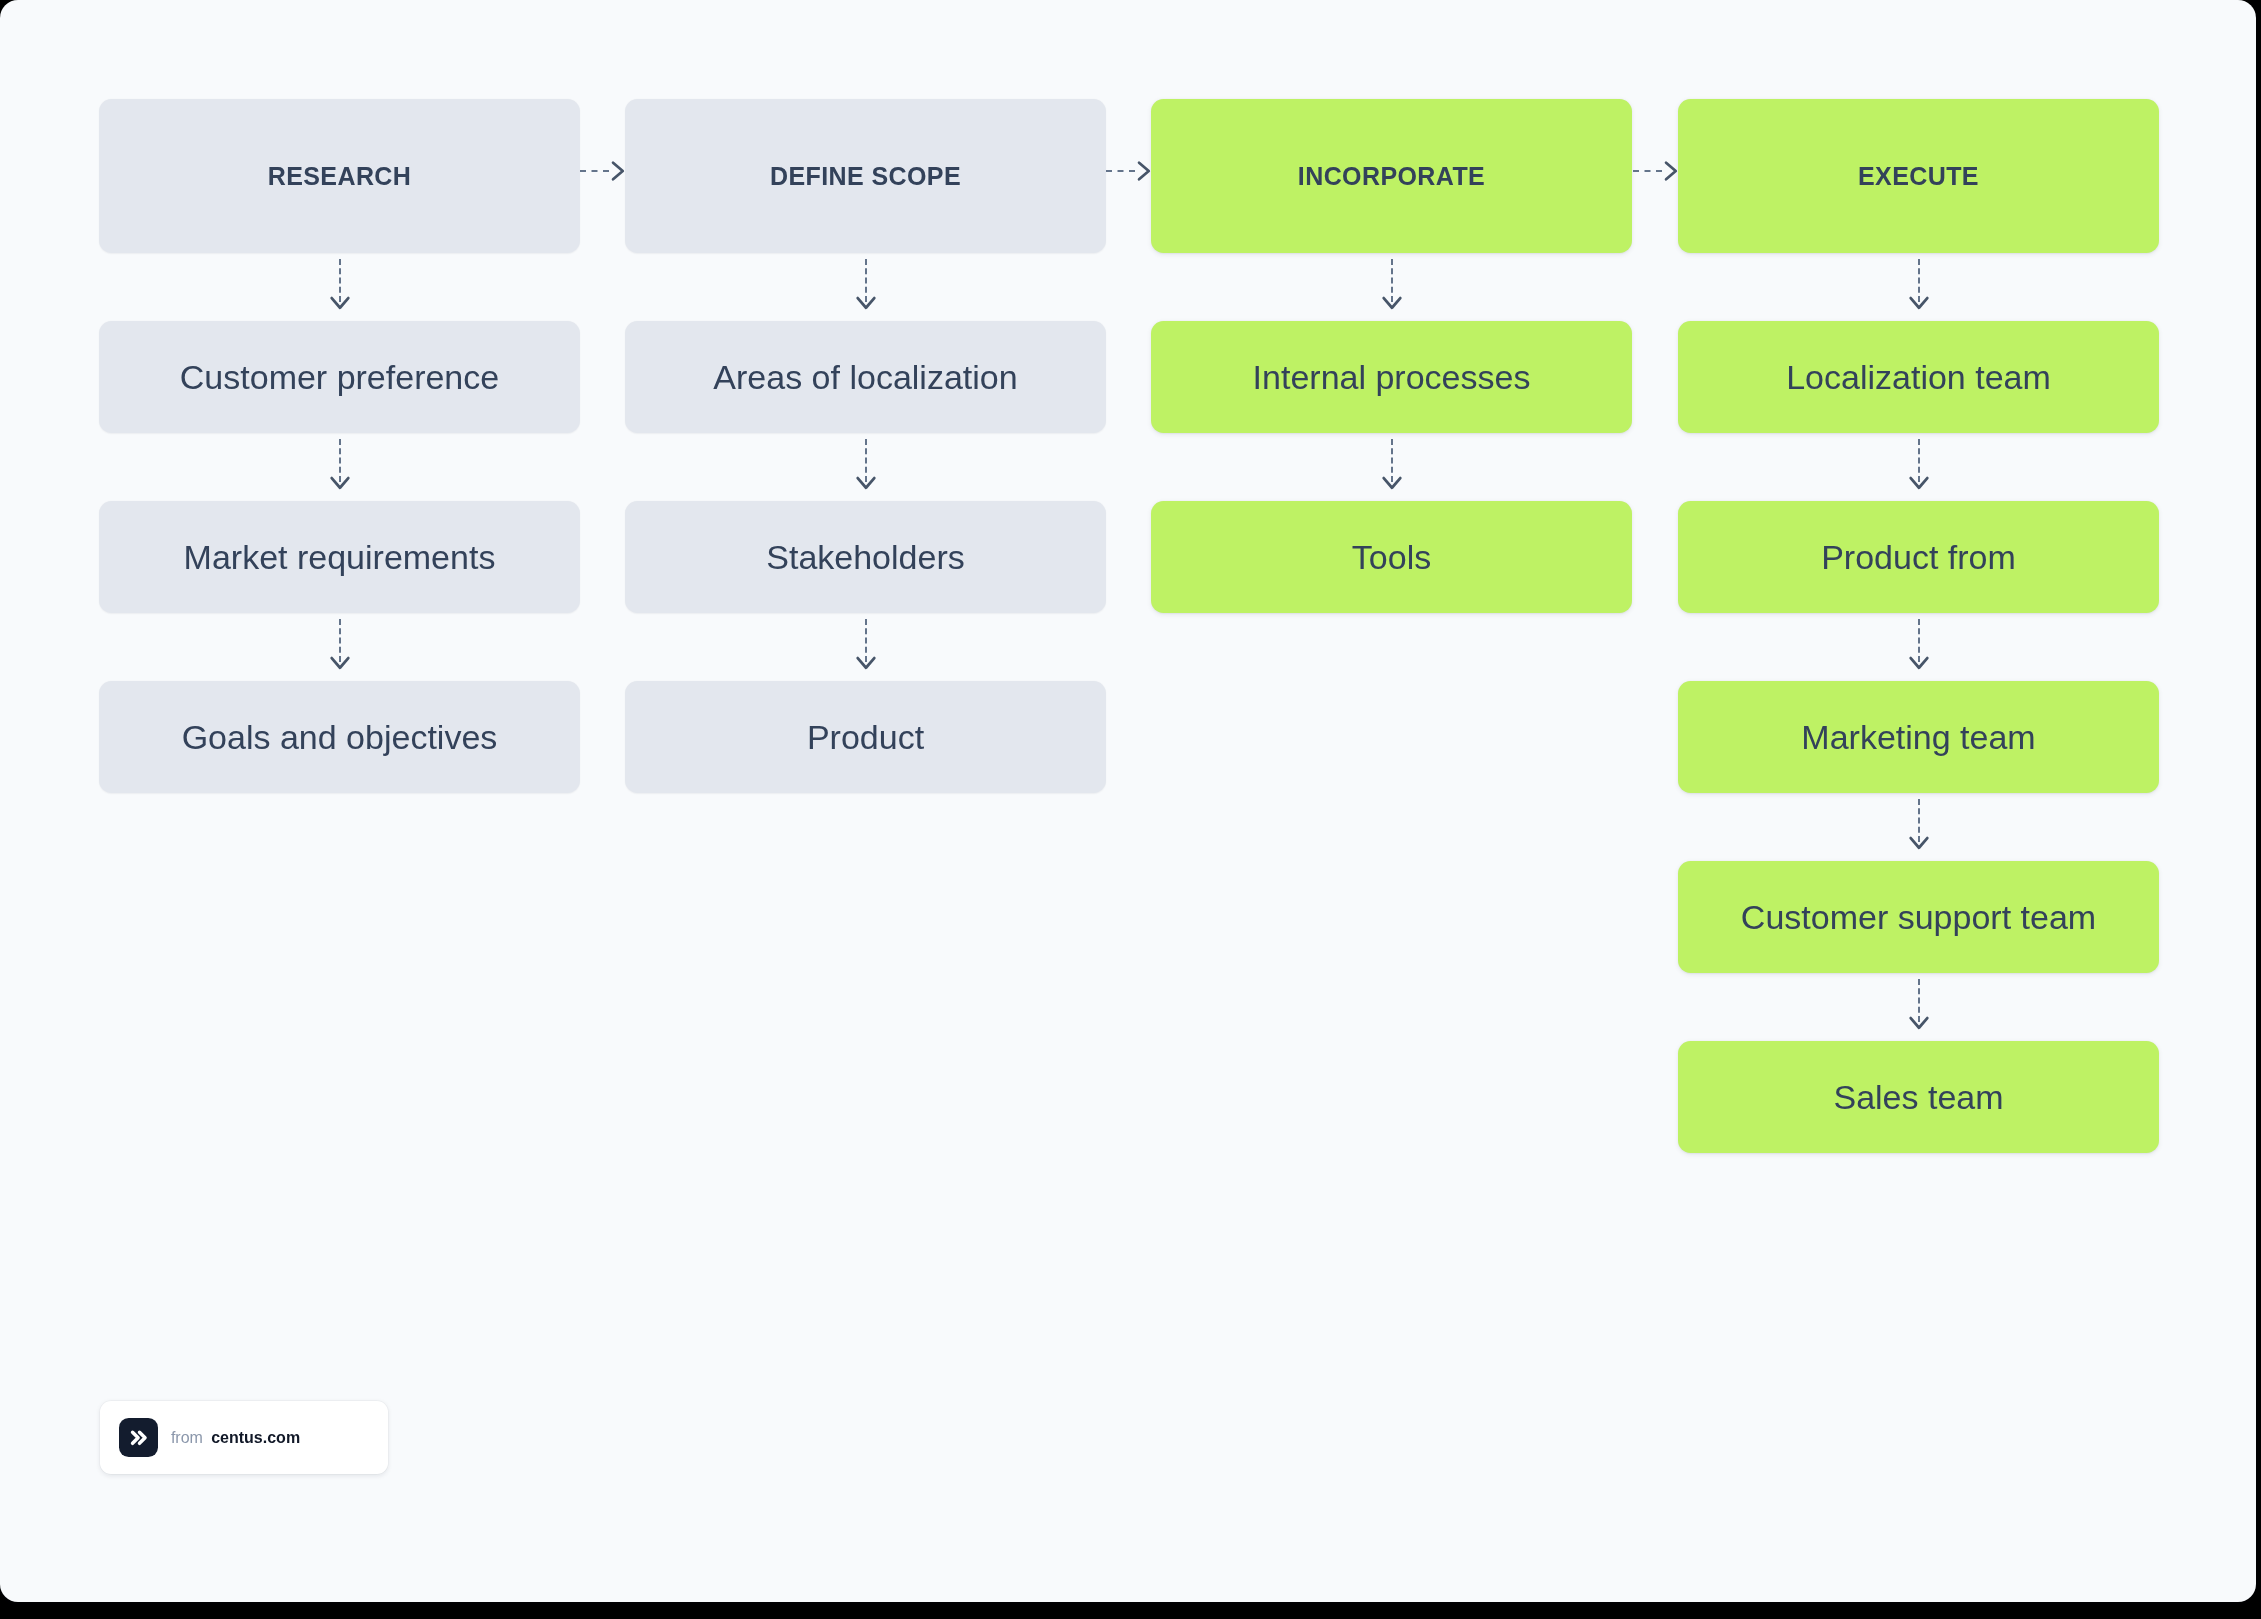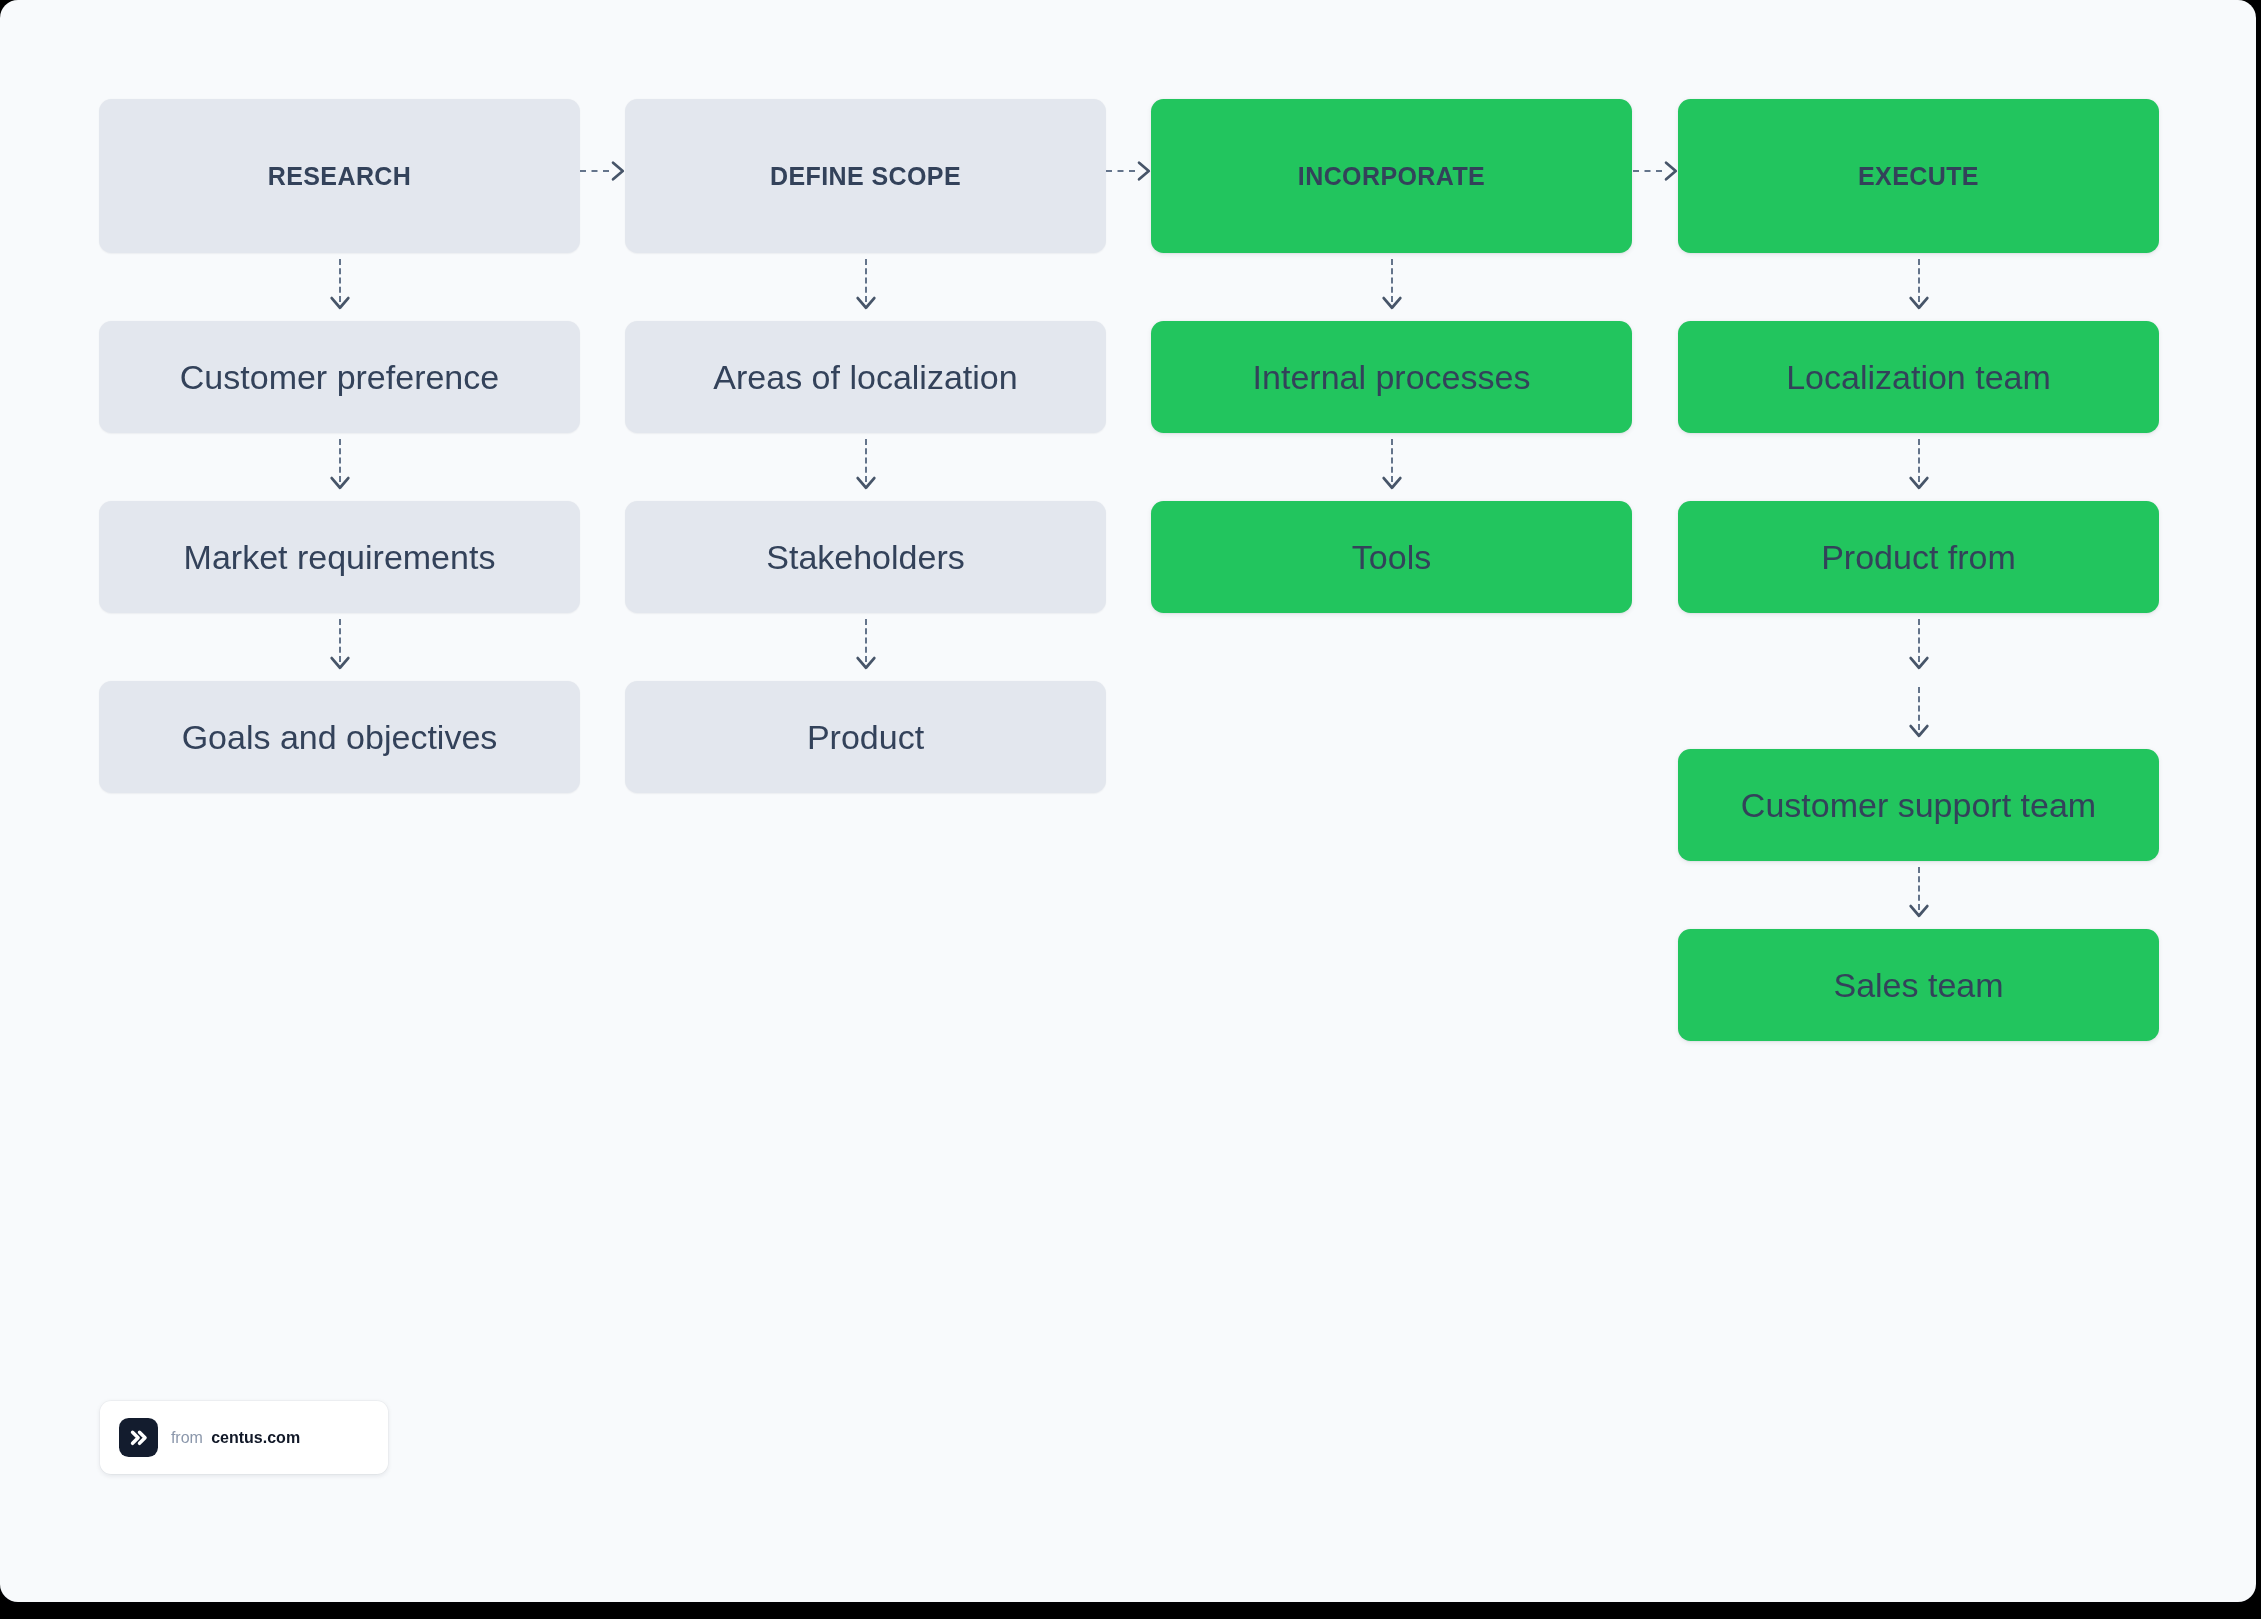--- a/index.html
+++ b/index.html
@@ -68,21 +68,21 @@
     height: 112px;
     font-size: 34px;
     font-weight: 400;
   }
 
   .node.tone-gray {
     background: #e3e7ee;
     box-shadow: 0 0.7px 1.4px rgba(15, 23, 42, 0.05);
   }
   .node.tone-white {
-    background: #22c55e;
+    background: #bef264;
     box-shadow: 0 1.4px 4.8px rgba(15, 23, 42, 0.07),
                 0 0.7px 1.4px rgba(15, 23, 42, 0.05);
   }
 
   
   .vconn {
     position: relative;
     height: 68px;
     width: 481px;
   }
@@ -288,20 +288,21 @@
       </div>
       <div class="node item tone-white">Product from</div>
       <div class="vconn">
         <div class="vline"></div>
         <div class="vhead">
           <svg width="21" height="15.2" viewBox="0 0 30 22">
               <path d="M3 3 L15 17 L27 3" fill="none" stroke="#475569" stroke-width="4" stroke-linecap="round" stroke-linejoin="round"></path>
             </svg>
         </div>
       </div>
+      <div class="node item tone-white">Marketing team</div>
       <div class="vconn">
         <div class="vline"></div>
         <div class="vhead">
           <svg width="21" height="15.2" viewBox="0 0 30 22">
               <path d="M3 3 L15 17 L27 3" fill="none" stroke="#475569" stroke-width="4" stroke-linecap="round" stroke-linejoin="round"></path>
             </svg>
         </div>
       </div>
       <div class="node item tone-white">Customer support team</div>
       <div class="vconn">

